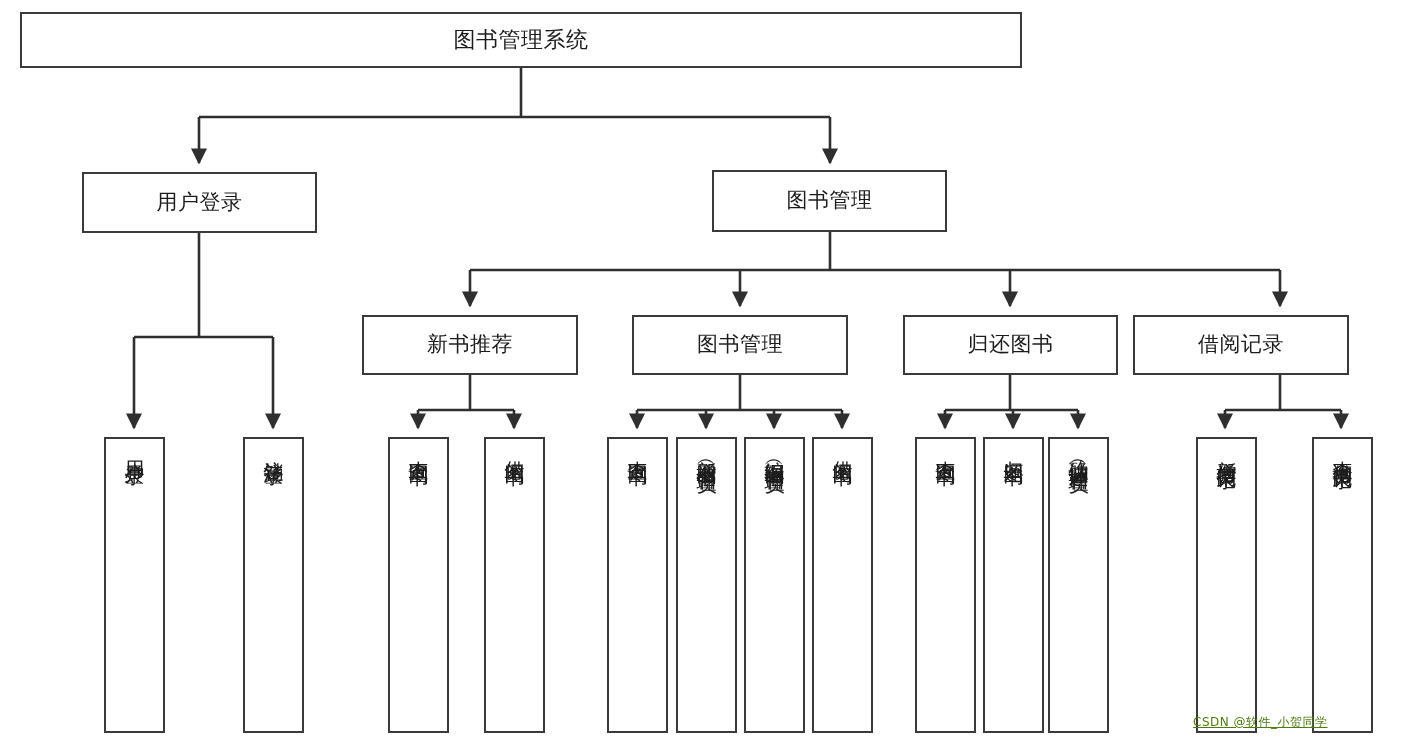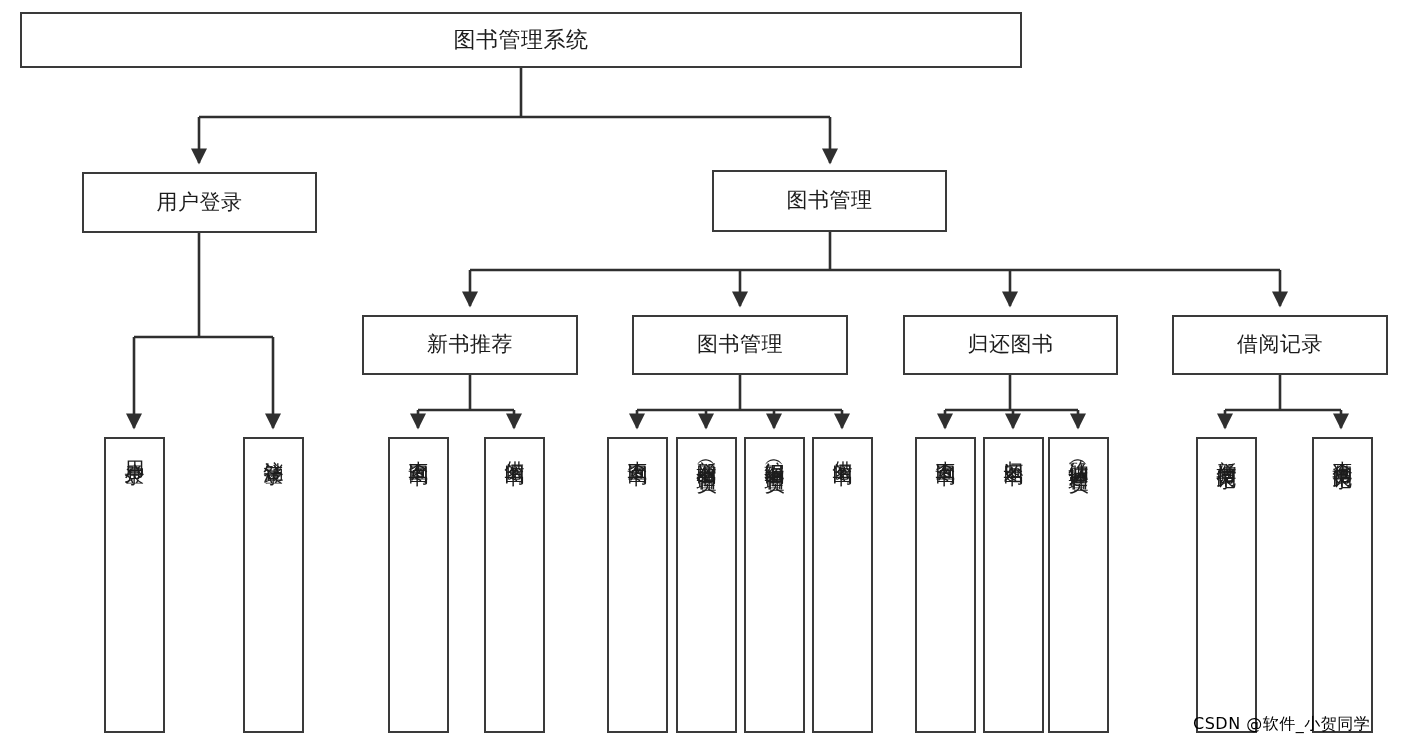--- a/index.html
+++ b/index.html
@@ -55,25 +55,26 @@
     writing-mode:vertical-rl;
     text-orientation:upright;
     -webkit-writing-mode:vertical-rl;
     display:block;
     line-height:1.05;
     letter-spacing:2px;
     white-space:nowrap;
   }
   .watermark{
     position:absolute;
-    font-size:16px;
-    color:#000000;
+    font-size:12px;
+    color:#4d7c0f;
     letter-spacing:0.5px;
     white-space:nowrap;
     user-select:none;
+    text-decoration:underline;
   }
 </style>
 </head>
 <body>
 
 <div id="diagram-root">
 
   <svg id="connectors" viewBox="0 0 1405 747">
     <defs>
       <marker id="arrow" viewBox="0 0 10 10" refX="9" refY="5" markerWidth="6.2" markerHeight="6.2" orient="auto-start-reverse">
@@ -142,21 +143,21 @@
   </div>
 
   <div class="node h" style="left:632px; top:315px; width:216px; height:60px;">
     <span>图书管理</span>
   </div>
 
   <div class="node h" style="left:903px; top:315px; width:215px; height:60px;">
     <span>归还图书</span>
   </div>
 
-  <div class="node h" style="left:1172px; top:315px; width:216px; height:60px;">
+  <div class="node h" style="left:1133px; top:315px; width:216px; height:60px;">
     <span>借阅记录</span>
   </div>
 
   <div class="node v" style="left:104px; top:437px; width:61px; height:296px;">
     <span class="vtext">用户登录</span>
   </div>
 
   <div class="node v" style="left:243px; top:437px; width:61px; height:296px;">
     <span class="vtext">注销登录</span>
   </div>

